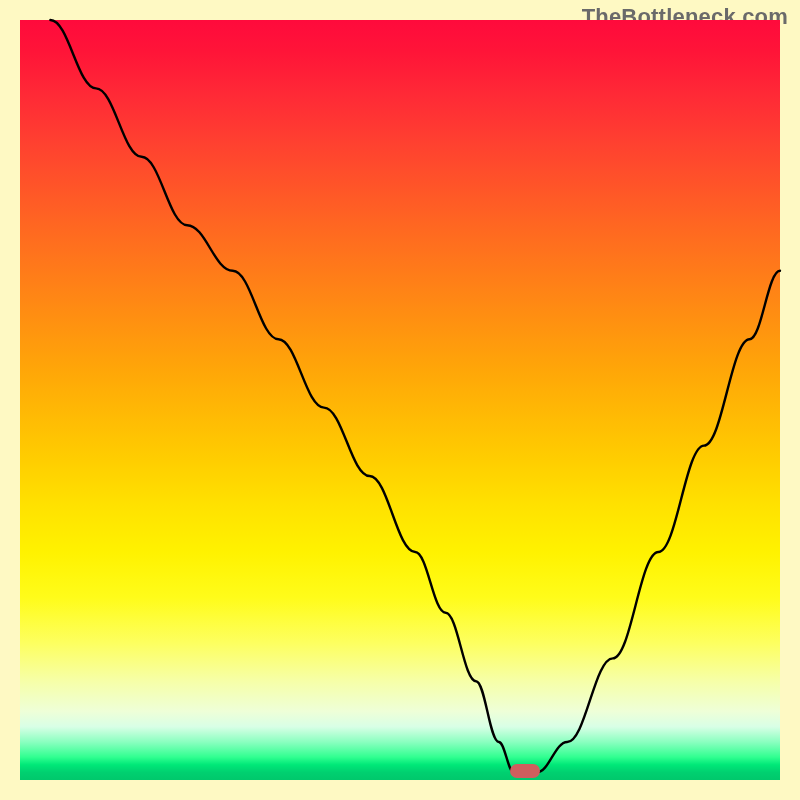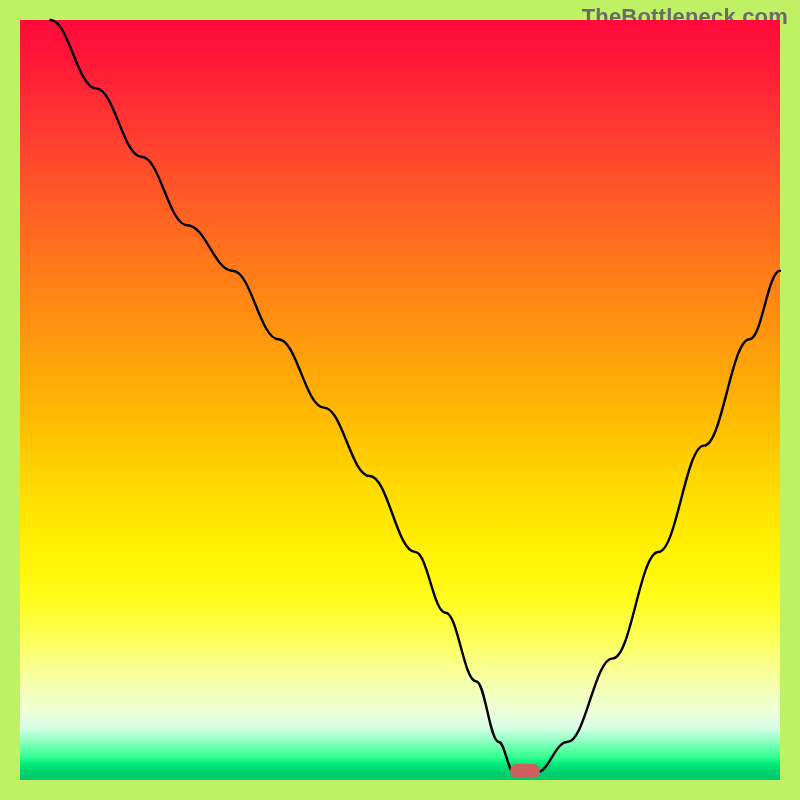--- a/index.html
+++ b/index.html
@@ -7,21 +7,21 @@
     padding: 0;
     width: 800px;
     height: 800px;
     background: #000;
     overflow: hidden;
   }
   .chart-container {
     position: relative;
     width: 800px;
     height: 800px;
-    background: #bef264;
+    background: #fef9c3;
   }
   .plot-area {
     position: absolute;
     left: 20px;
     top: 20px;
     width: 760px;
     height: 760px;
     background: linear-gradient(to bottom,
       #ff0a3c 0%,
       #ff1438 4%,

